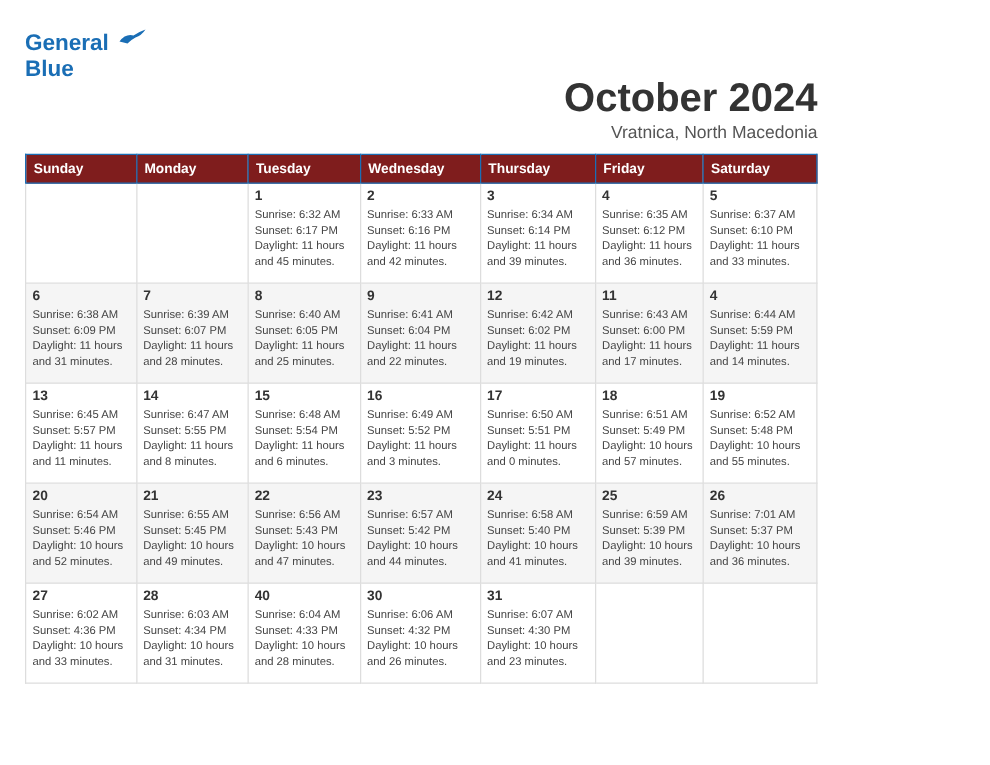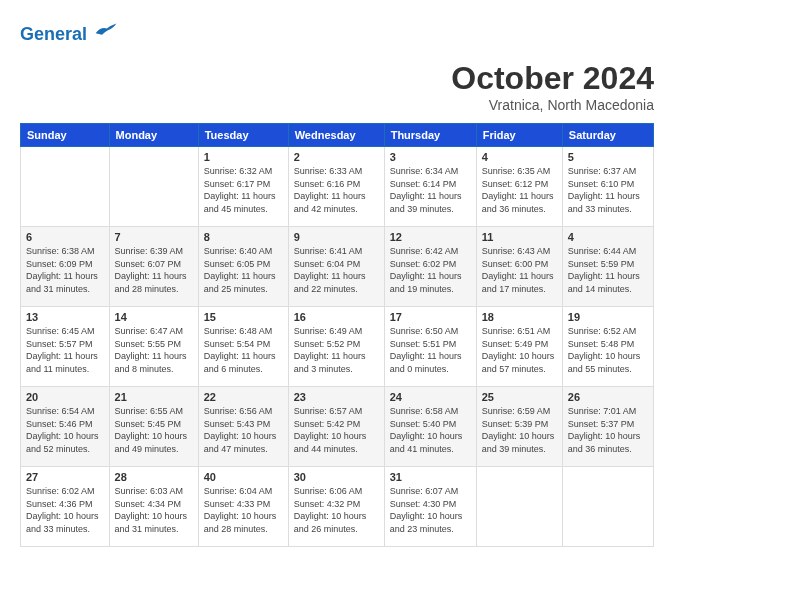--- a/index.html
+++ b/index.html
@@ -51,21 +51,21 @@
     .location {
       font-size: 14px;
       color: #555;
     }
     .calendar {
       width: 100%;
       border-collapse: collapse;
       font-size: 10px;
     }
     .calendar thead tr th {
-      background-color: #1d4ed8;
+      background-color: #7f1d1d;
       color: #fff;
       text-align: left;
       padding: 5px 6px;
       font-size: 11px;
       font-weight: bold;
       border: 1px solid #1a6eb5;
     }
     .calendar tbody tr td {
       border: 1px solid #ddd;
       vertical-align: top;
@@ -101,20 +101,21 @@
     <div class="logo">
       <div>
         <div style="display:flex;align-items:center;">
           <span class="logo-text">
             <span>General</span>
             <svg class="logo-bird" viewBox="0 0 30 20">
               <path d="M2 14 Q8 6 16 8 Q22 4 28 2 Q24 8 18 10 Q14 12 10 16 Z" fill="#1a6eb5"></path>
             </svg>
           </span>
         </div>
+        <div style="font-size:18px;font-weight:bold;color:#1a6eb5;">Blue</div>
       </div>
     </div>
     <div class="title-block">
       <div class="month-title">October 2024</div>
       <div class="location">Vratnica, North Macedonia</div>
     </div>
   </div>
 
   <table class="calendar">
     <thead>

